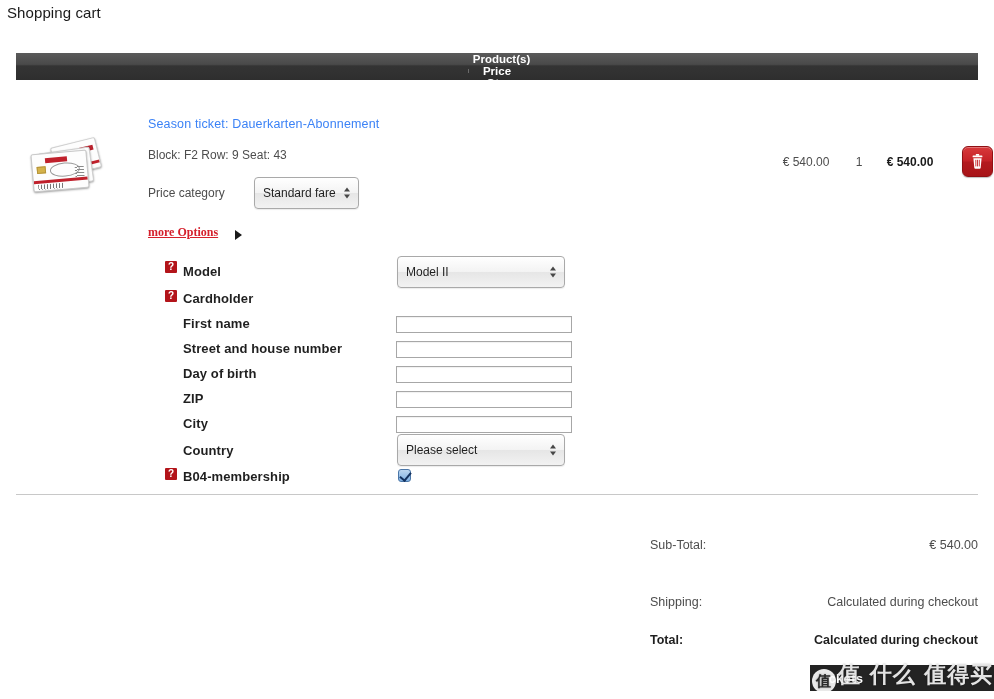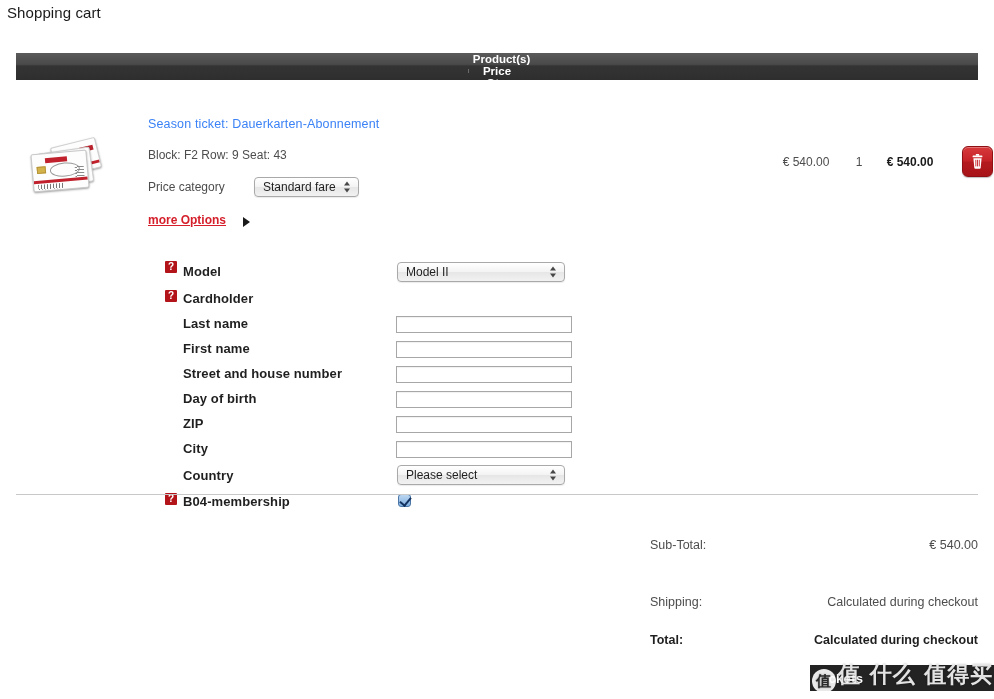--- a/index.html
+++ b/index.html
@@ -161,41 +161,42 @@
   .prod-pricecat .lbl {
     font-size: 12px;
     color: #4d4d4d;
     width: 106px;
   }
   .more-options {
     margin-top: 16px;
     display: flex;
     align-items: flex-end;
     gap: 17px;
+    font-family: Liberation Serif, serif;
   }
   .more-options .lnk {
     font-size: 12px;
     font-weight: bold;
     color: #d5202c;
     text-decoration: underline;
     cursor: pointer;
   }
   .more-options .tri {
     width: 0; height: 0;
     border-left: 7px solid #1a1a1a;
     border-top: 5px solid transparent;
     border-bottom: 5px solid transparent;
   }
 
   
   .mselect {
     position: relative;
     display: inline-flex;
     align-items: center;
-    height: 20px;
+    height: 32px;
     border: 1px solid #a9a9a9;
     border-radius: 4px;
     background: linear-gradient(to bottom, #ffffff 0%, #f3f3f3 50%, #e6e6e6 51%, #f2f2f2 100%);
     box-shadow: 0 1px 1px rgba(0,0,0,0.08);
     padding: 0 22px 0 8px;
     font-size: 12px;
     color: #1f1f1f;
     cursor: pointer;
     white-space: nowrap;
   }
@@ -472,26 +473,20 @@
             </span>
         </span>
       </span>
     </div>
 
     <div class="opt-row">
       <span class="qicon">?</span>
       <span class="opt-label">Cardholder</span>
     </div>
 
-    <div class="opt-row">
-      <span class="opt-label">Last name</span>
-      <span class="opt-field">
-        <input class="tinput" type="text" value="" style="">
-      </span>
-    </div>
 
     <div class="opt-row">
       <span class="opt-label">First name</span>
       <span class="opt-field">
         <input class="tinput" type="text" value="" style="">
       </span>
     </div>
 
     <div class="opt-row">
       <span class="opt-label">Street and house number</span>

